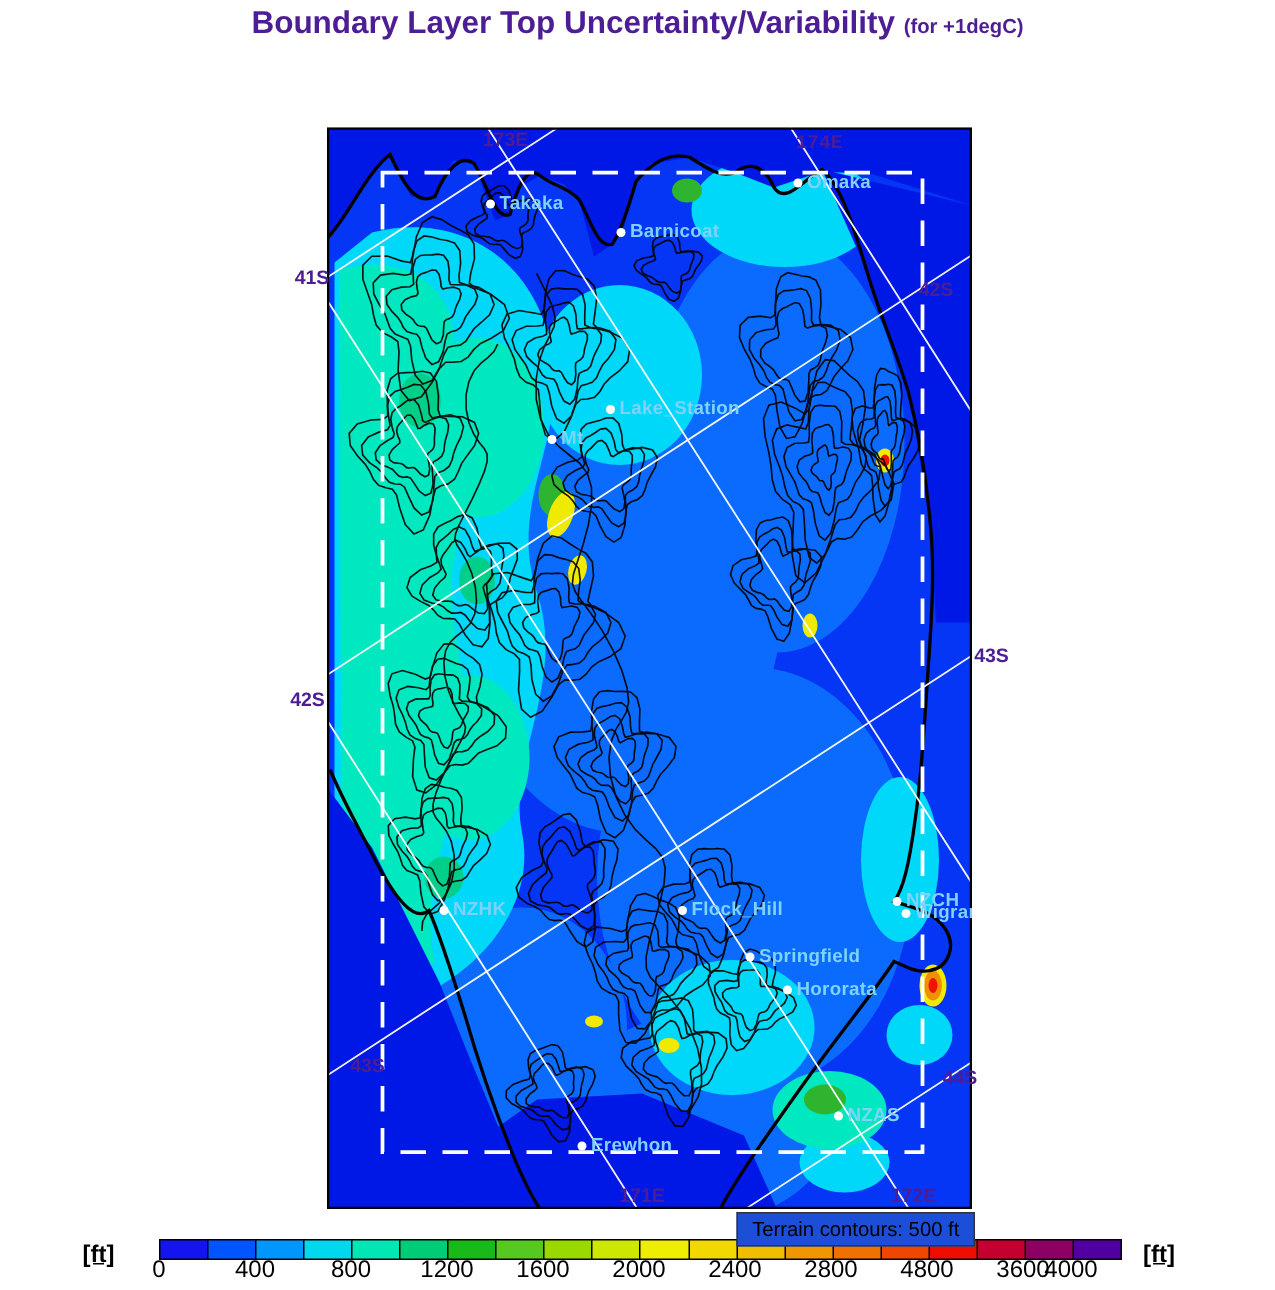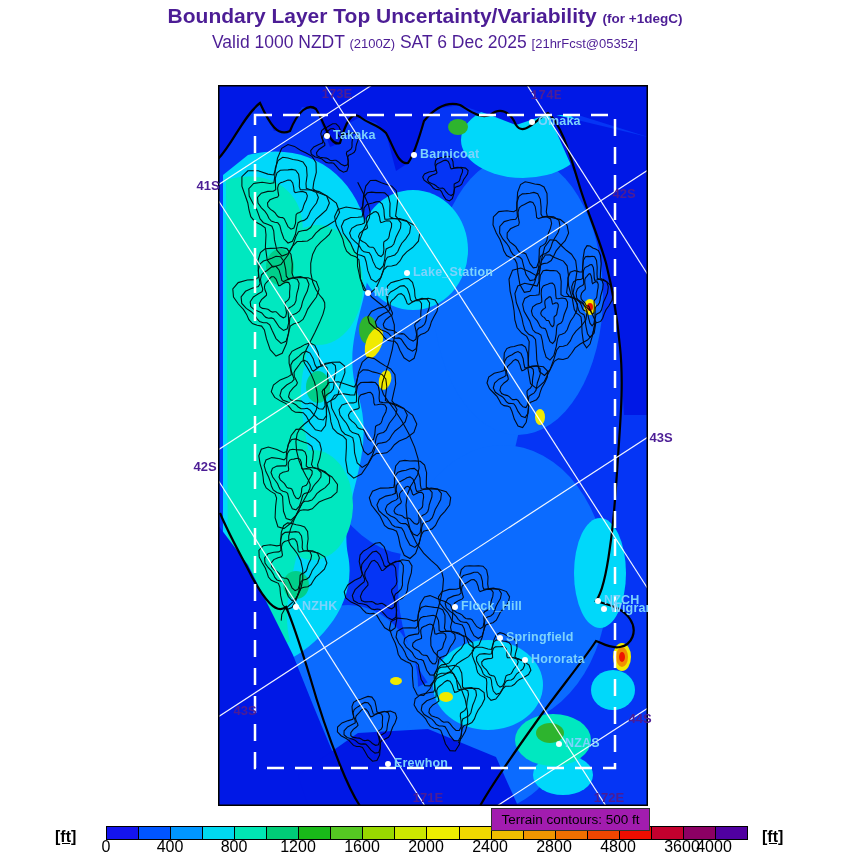--- a/index.html
+++ b/index.html
@@ -14,37 +14,36 @@
   
   .map-frame{position:absolute;left:218px;top:85px;width:430px;height:721px;overflow:hidden;background:#0535f5;}
   .map-frame svg{position:absolute;left:0;top:0;}
   .stations{position:absolute;left:0;top:0;width:100%;height:100%;}
   .station{position:absolute;}
   .station .dot{position:absolute;width:6px;height:6px;border-radius:50%;background:#fff;left:-3px;top:-3px;}
   .station .slabel{position:absolute;left:6px;top:-8px;color:#7dd3fc;font-size:12.5px;font-weight:bold;white-space:nowrap;letter-spacing:0.2px;}
   .geo-labels{position:absolute;left:0;top:0;width:850px;height:860px;pointer-events:none;}
   .geo-label{position:absolute;transform:translate(-50%,-50%);color:#4c1d95;font-size:13px;font-weight:bold;white-space:nowrap;}
   
-  .terrain-note{position:absolute;left:491px;top:808px;width:157px;height:21px;background:#a21caf;border:1.5px solid #333;
+  .terrain-note{position:absolute;left:491px;top:808px;width:157px;height:21px;background:#1d4ed8;border:1.5px solid #333;
     font-size:13.5px;color:#000;text-align:center;line-height:21px;z-index:5;}
   
   .cbar{position:absolute;left:106px;top:826px;width:640px;height:12px;border:1px solid #000;background:#000;display:flex;gap:1px;z-index:4;}
   .cbar .seg{flex:1 1 0;}
   .cbar-ticks{position:absolute;left:0;top:838px;width:850px;height:20px;}
   .cbar-tick{position:absolute;transform:translateX(-50%);font-size:16px;color:#000;top:0;}
   .unit{position:absolute;font-size:16px;font-weight:bold;color:#000;top:828px;text-decoration:underline;}
   .unit.left{left:55px;}
   .unit.right{left:762px;}
 </style>
 </head>
 <body>
 
 <div class="header">
   <div class="t1"><span>Boundary Layer Top Uncertainty/Variability</span> <span class="note">(for +1degC)</span></div>
-  <div class="t2"><span>Valid 1000 NZDT</span> <span class="small">(2100Z)</span> <span>SAT 6 Dec 2025</span> <span class="small">[21hrFcst@0535z]</span></div>
 </div>
 
 <div class="map-frame">
   <svg id="map-svg" width="430" height="721" viewBox="0 0 430 721">
 
     <rect x="0" y="0" width="430" height="721" fill="#0535f5"></rect>
 
     <ellipse cx="195" cy="300" rx="110" ry="170" fill="#0b6bff"></ellipse>
     <ellipse cx="300" cy="210" rx="85" ry="140" fill="#0b6bff"></ellipse>
     <ellipse cx="285" cy="500" rx="105" ry="140" fill="#0b6bff"></ellipse>

